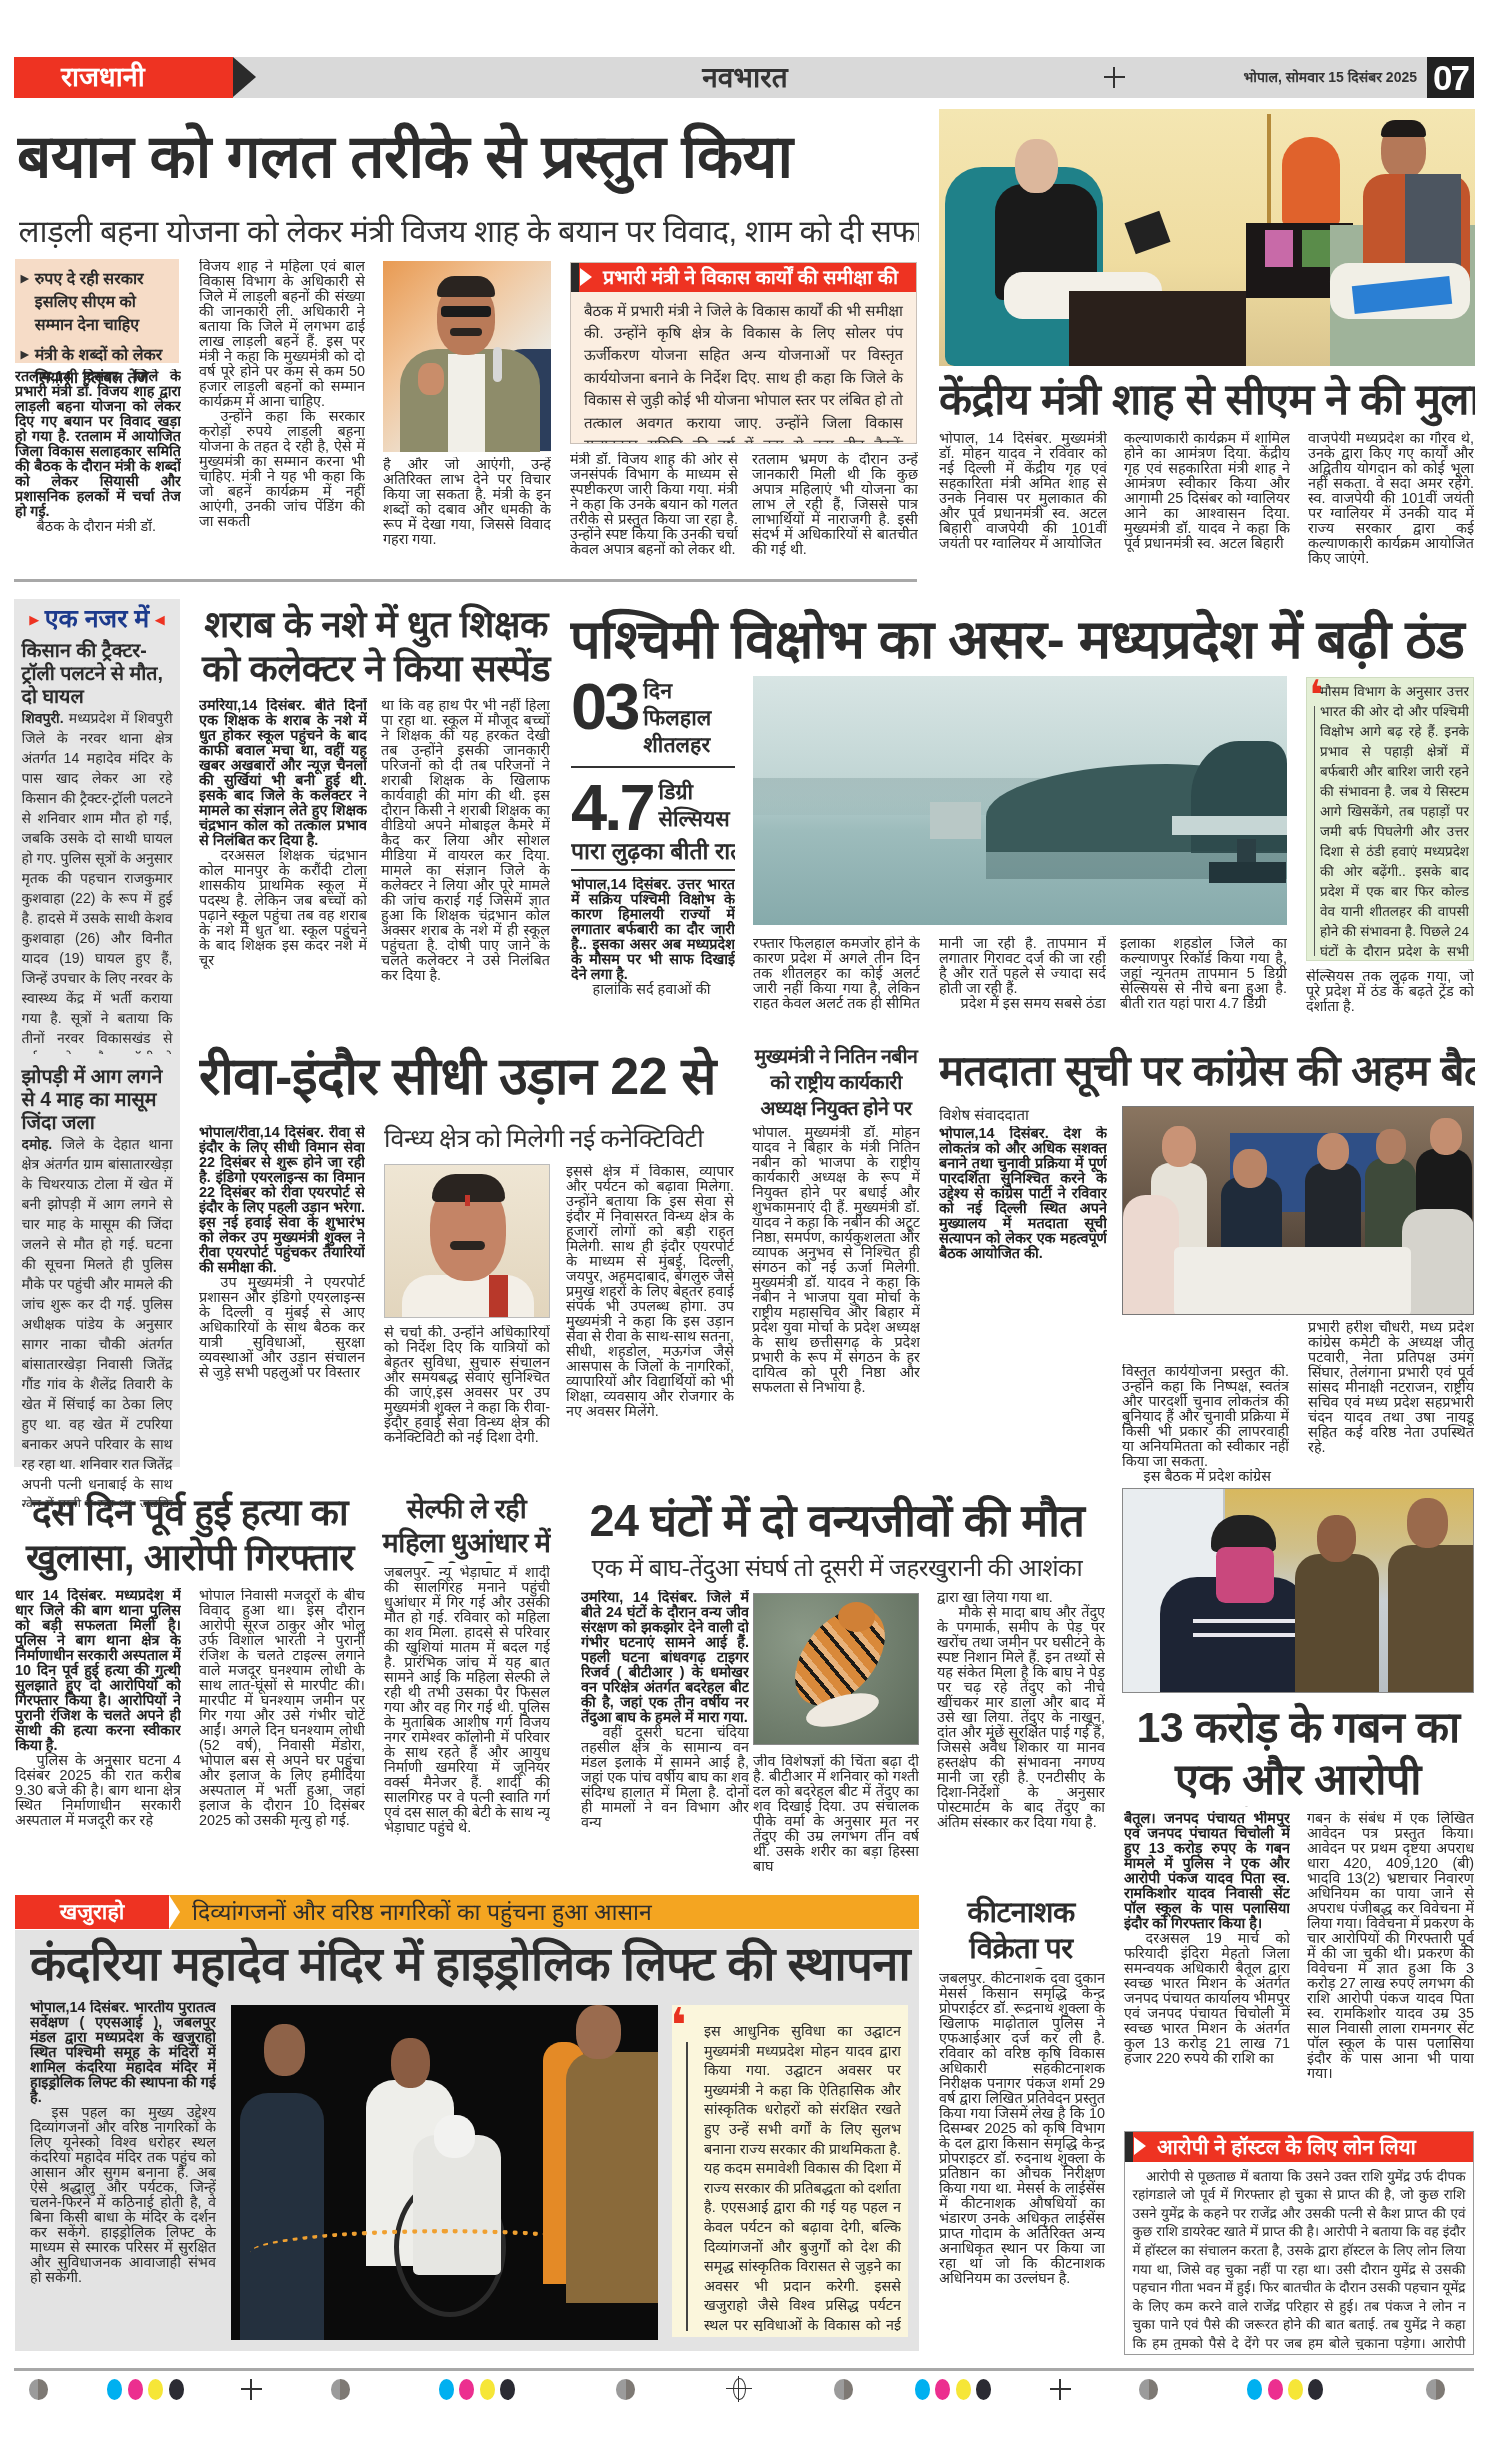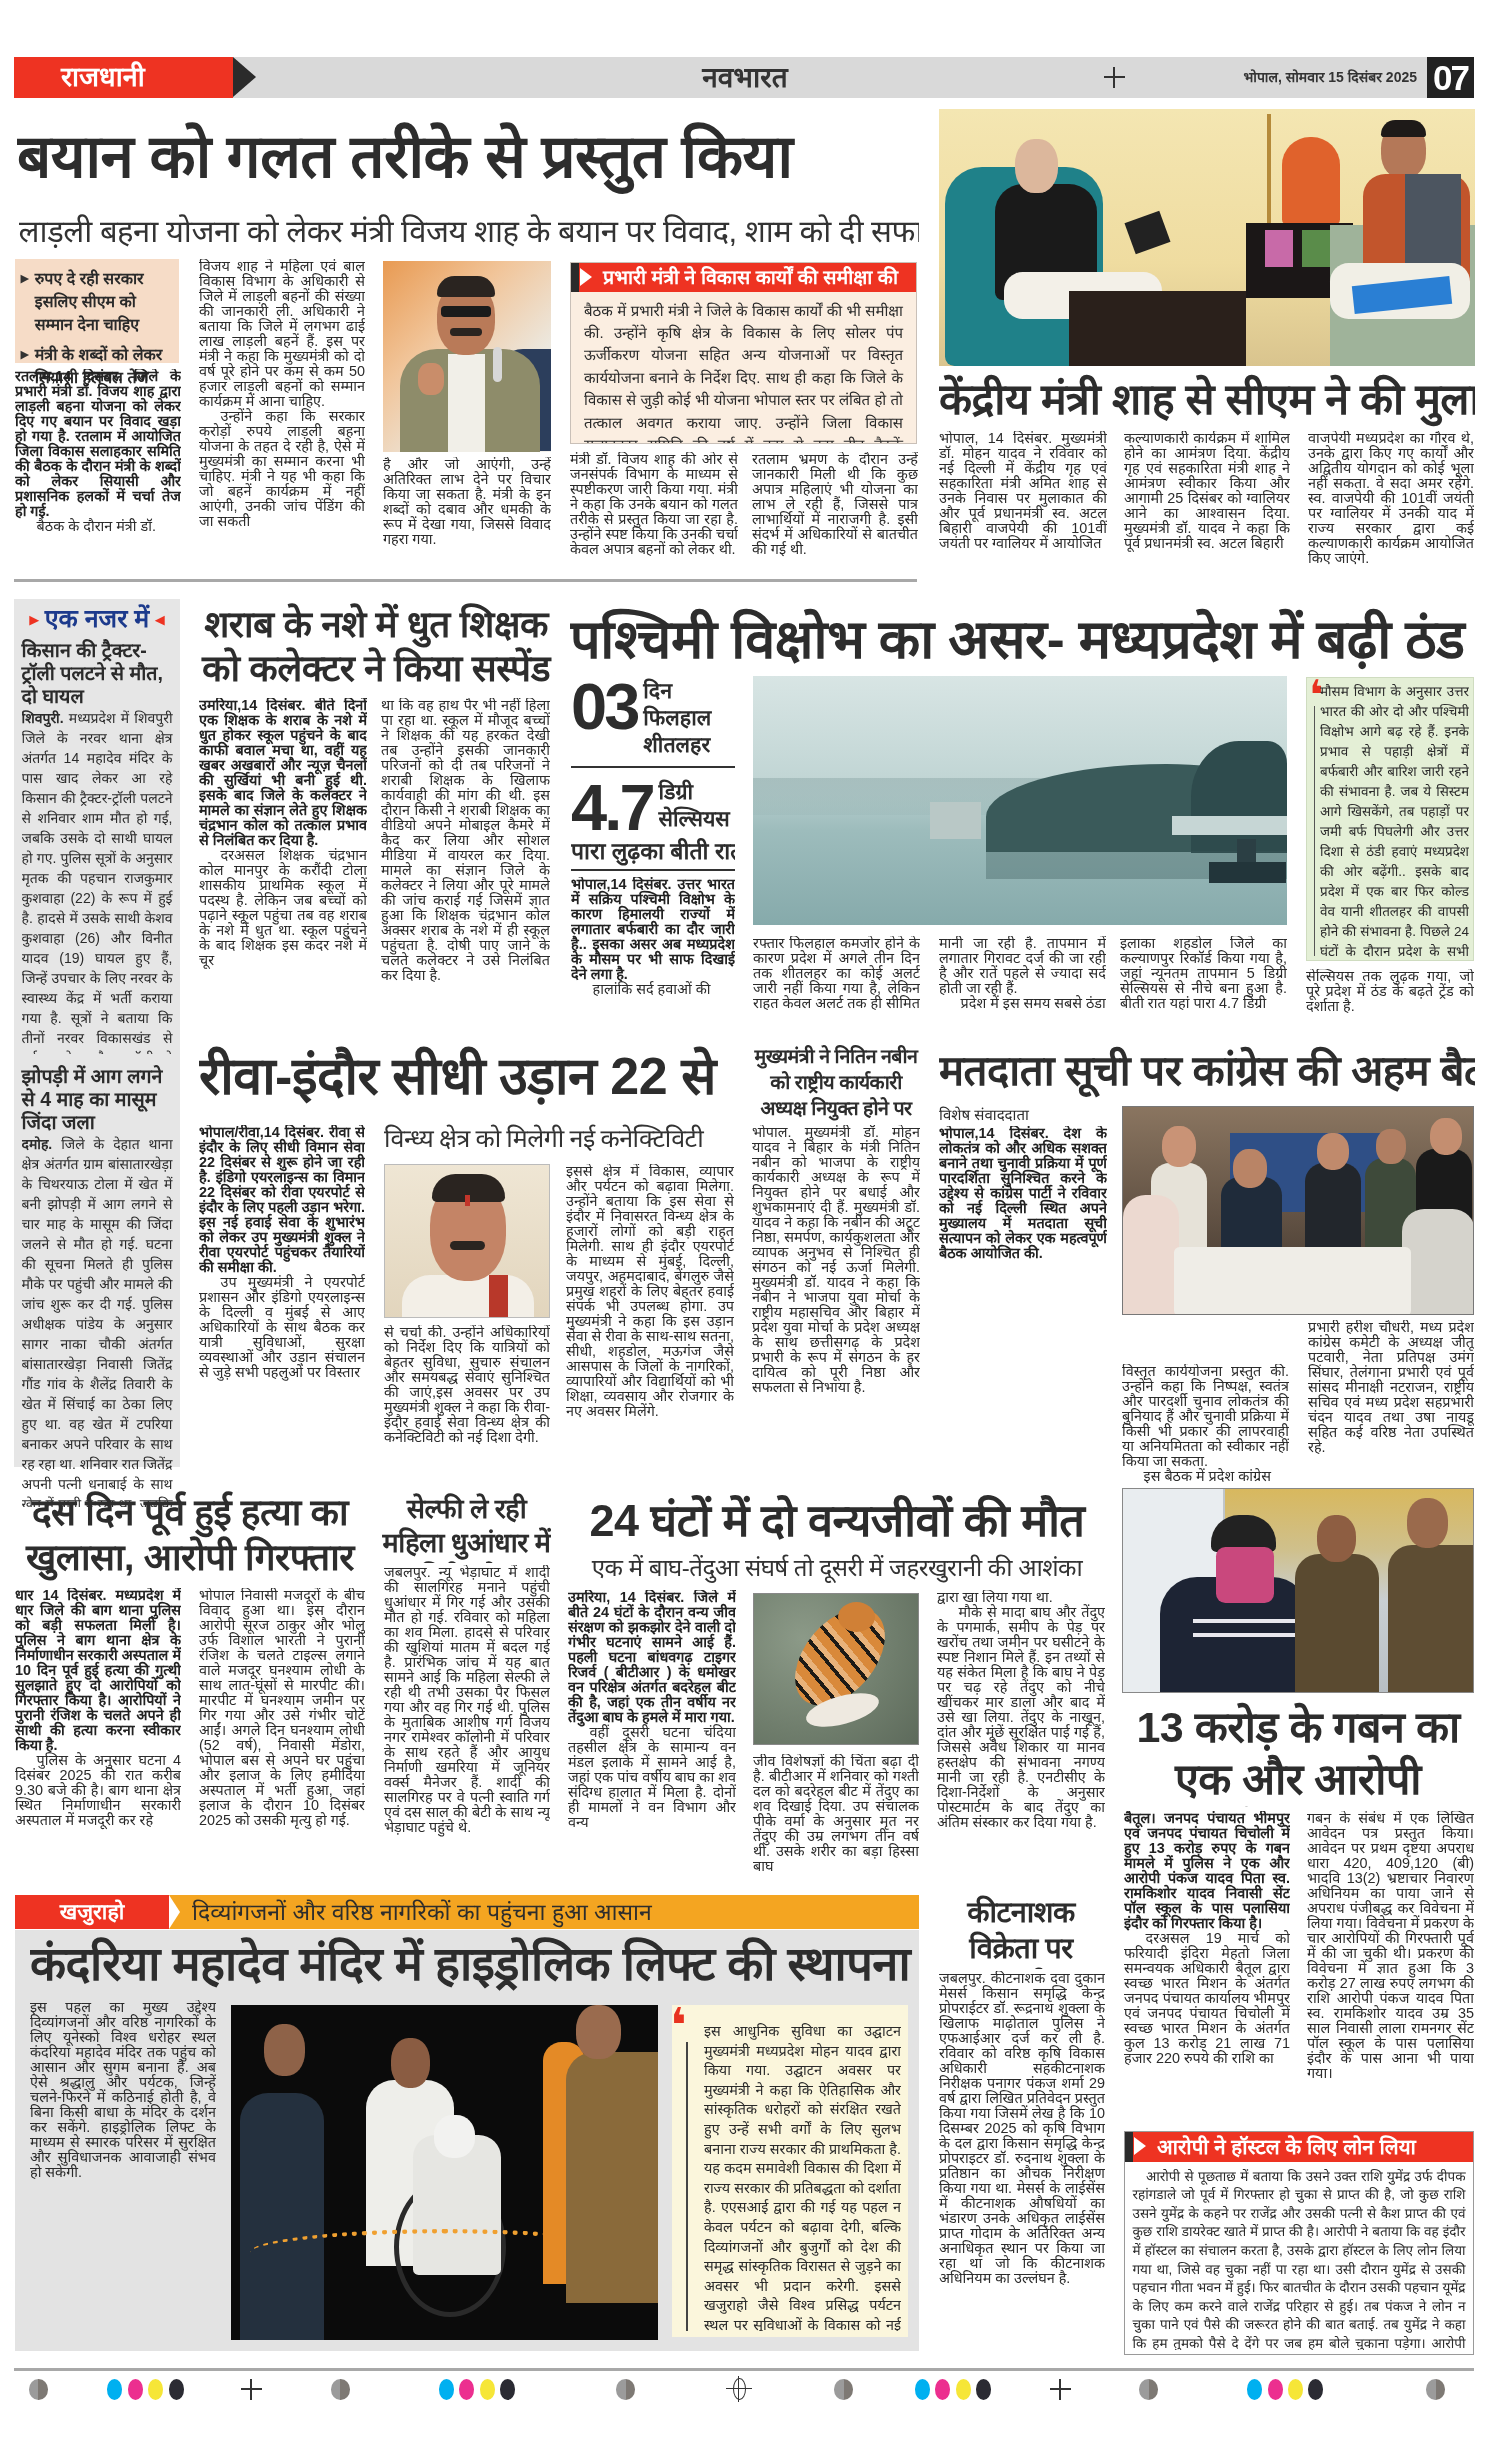--- a/index.html
+++ b/index.html
@@ -298,21 +298,21 @@
   <p>भोपाल निवासी मजदूरों के बीच विवाद हुआ था। इस दौरान आरोपी सूरज ठाकुर और भोलु उर्फ विशाल भारती ने पुरानी रंजिश के चलते टाइल्स लगाने वाले मजदूर घनश्याम लोधी के साथ लात-घूंसों से मारपीट की। मारपीट में घनश्याम जमीन पर गिर गया और उसे गंभीर चोटें आईं। अगले दिन घनश्याम लोधी (52 वर्ष), निवासी मेंडोरा, भोपाल बस से अपने घर पहुंचा और इलाज के लिए हमीदिया अस्पताल में भर्ती हुआ, जहां इलाज के दौरान 10 दिसंबर 2025 को उसकी मृत्यु हो गई.</p>
 </div>
 
 <div class="hd ctr" style="left:382px;top:1492px;width:169px;height:71px;font-size:27px;line-height:34px;">सेल्फी ले रही महिला धुआंधार में गिरी, मौत</div>
 <div class="col" style="left:384px;top:1565px;width:166px;height:321px;">
   <p>जबलपुर. न्यू भेड़ाघाट में शादी की सालगिरह मनाने पहुंची धुआंधार में गिर गई और उसकी मौत हो गई. रविवार को महिला का शव मिला. हादसे से परिवार की खुशियां मातम में बदल गई है. प्रारंभिक जांच में यह बात सामने आई कि महिला सेल्फी ले रही थी तभी उसका पैर फिसल गया और वह गिर गई थी. पुलिस के मुताबिक आशीष गर्ग विजय नगर रामेश्वर कॉलोनी में परिवार के साथ रहते हैं और आयुध निर्माणी खमरिया में जूनियर वर्क्स मैनेजर हैं. शादी की सालगिरह पर वे पत्नी स्वाति गर्ग एवं दस साल की बेटी के साथ न्यू भेड़ाघाट पहुंचे थे.</p>
 </div>
 
 <div class="hd nw ctr" style="left:568px;top:1492px;width:538px;height:58px;font-size:45px;line-height:58px;">24 घंटों में दो वन्यजीवों की मौत</div>
 <div class="hd nw ctr" style="left:568px;top:1551px;width:538px;height:34px;font-size:24px;line-height:34px;font-weight:normal;color:#333;">एक में बाघ-तेंदुआ संघर्ष तो दूसरी में जहरखुरानी की आशंका</div>
-<div class="col" style="left:568px;top:1590px;width:168px;height:294px;">
+<div class="col" style="left:581px;top:1590px;width:168px;height:294px;">
   <p class="b">उमरिया, 14 दिसंबर. जिले में बीते 24 घंटों के दौरान वन्य जीव संरक्षण को झकझोर देने वाली दो गंभीर घटनाएं सामने आई हैं. पहली घटना बांधवगढ़ टाइगर रिजर्व ( बीटीआर ) के धमोखर वन परिक्षेत्र अंतर्गत बदरेहल बीट की है, जहां एक तीन वर्षीय नर तेंदुआ बाघ के हमले में मारा गया.</p>
   <p>वहीं दूसरी घटना चंदिया तहसील क्षेत्र के सामान्य वन मंडल इलाके में सामने आई है, जहां एक पांच वर्षीय बाघ का शव संदिग्ध हालात में मिला है. दोनों ही मामलों ने वन विभाग और वन्य</p>
 </div>
 <div class="photo" style="left:753px;top:1593px;width:166px;height:152px;background:radial-gradient(circle at 30% 30%,#8c9a88 0%,#6f7d6c 60%,#5d6a5b 100%);border:0.9px solid #888;">
   <span style="left:30px;top:28px;width:112px;height:70px;border-radius:50%;transform:rotate(-50deg);background:repeating-linear-gradient(100deg,#d9893a 0 9.3px,#1d1a16 9.3px 13px,#e8b27a 13px 18.6px);"></span>
   <span style="left:84px;top:7.5px;width:37px;height:30px;border-radius:50%;background:#d08036;"></span>
   <span style="left:51px;top:102px;width:75px;height:28px;border-radius:50%;background:#eee9e0;transform:rotate(-15deg);"></span>
 </div>
 <div class="col" style="left:753px;top:1754px;width:166px;height:130px;">
   <p>जीव विशेषज्ञों की चिंता बढ़ा दी है. बीटीआर में शनिवार को गश्ती दल को बदरेहल बीट में तेंदुए का शव दिखाई दिया. उप संचालक पीके वर्मा के अनुसार मृत नर तेंदुए की उम्र लगभग तीन वर्ष थी. उसके शरीर का बड़ा हिस्सा बाघ</p>
@@ -352,20 +352,21 @@
 </div>
 
 <div class="kj-banner">
   <div class="kj-tag">खजुराहो</div>
   <div class="kj-arrow"></div>
   <div class="kj-kicker">दिव्यांगजनों और वरिष्ठ नागरिकों का पहुंचना हुआ आसान</div>
 </div>
 <div class="abs" style="left:15px;top:1930px;width:904px;height:421px;background:#e3e3e3;"></div>
 <div class="hd nw" style="left:30px;top:1933px;width:885px;height:61px;font-size:47px;line-height:61px;">कंदरिया महादेव मंदिर में हाइड्रोलिक लिफ्ट की स्थापना</div>
 <div class="col" style="left:30px;top:2000px;width:186px;height:346px;">
+  <p class="b">भोपाल,14 दिसंबर. भारतीय पुरातत्व सर्वेक्षण ( एएसआई ), जबलपुर मंडल द्वारा मध्यप्रदेश के खजुराहो स्थित पश्चिमी समूह के मंदिरों में शामिल कंदरिया महादेव मंदिर में हाइड्रोलिक लिफ्ट की स्थापना की गई है.</p>
   <p>इस पहल का मुख्य उद्देश्य दिव्यांगजनों और वरिष्ठ नागरिकों के लिए यूनेस्को विश्व धरोहर स्थल कंदरिया महादेव मंदिर तक पहुंच को आसान और सुगम बनाना है. अब ऐसे श्रद्धालु और पर्यटक, जिन्हें चलने-फिरने में कठिनाई होती है, वे बिना किसी बाधा के मंदिर के दर्शन कर सकेंगे. हाइड्रोलिक लिफ्ट के माध्यम से स्मारक परिसर में सुरक्षित और सुविधाजनक आवाजाही संभव हो सकेगी.</p>
 </div>
 <div class="photo" style="left:231px;top:2005px;width:427px;height:335px;background:#0b0b0b;">
   <span style="left:9.3px;top:88px;width:84px;height:247px;background:#24303e;border-radius:28px 28px 0 0;"></span>
   <span style="left:33px;top:18.6px;width:41px;height:52px;background:#8e6248;border-radius:45%;"></span>
   <span style="left:135px;top:75px;width:88px;height:186px;background:#eeeeea;border-radius:28px 28px 0 0;"></span>
   <span style="left:160px;top:33px;width:39px;height:50px;background:#8a5c42;border-radius:45%;"></span>
   <span style="left:163px;top:172px;width:112px;height:140px;border:5.6px solid #2a2a2a;border-radius:50%;"></span>
   <span style="left:182px;top:130px;width:88px;height:140px;background:#e6e6e2;border-radius:22.4px 22.4px 5.6px 5.6px;"></span>
   <span style="left:203px;top:110px;width:41px;height:43px;background:#f2f2f0;border-radius:45%;"></span>

